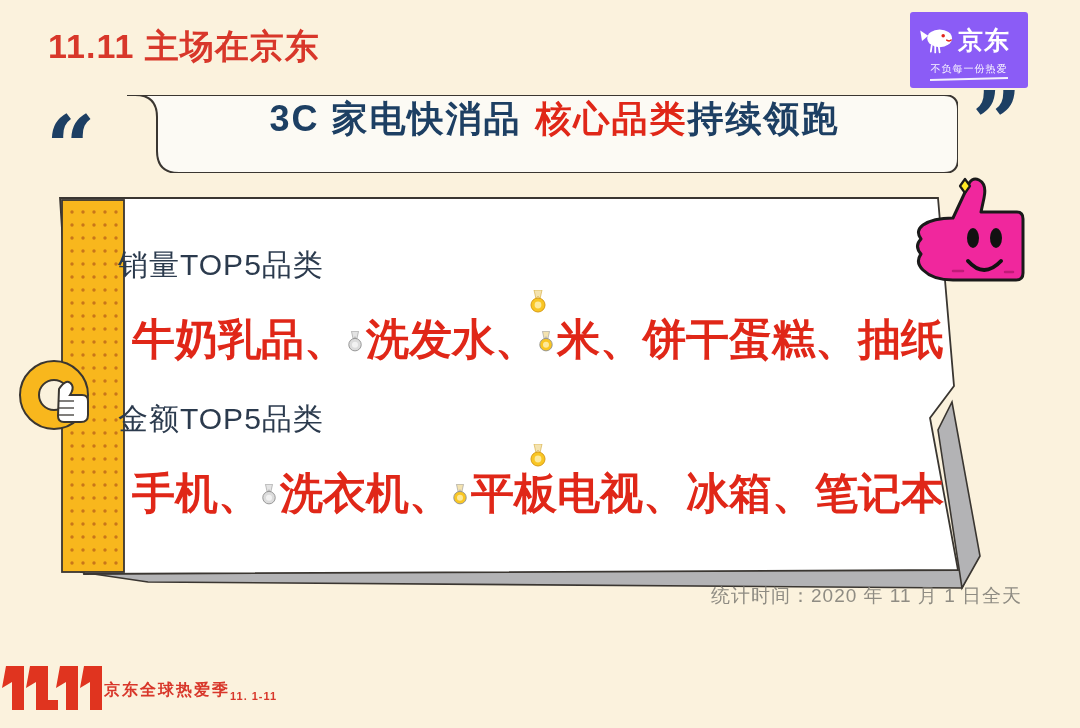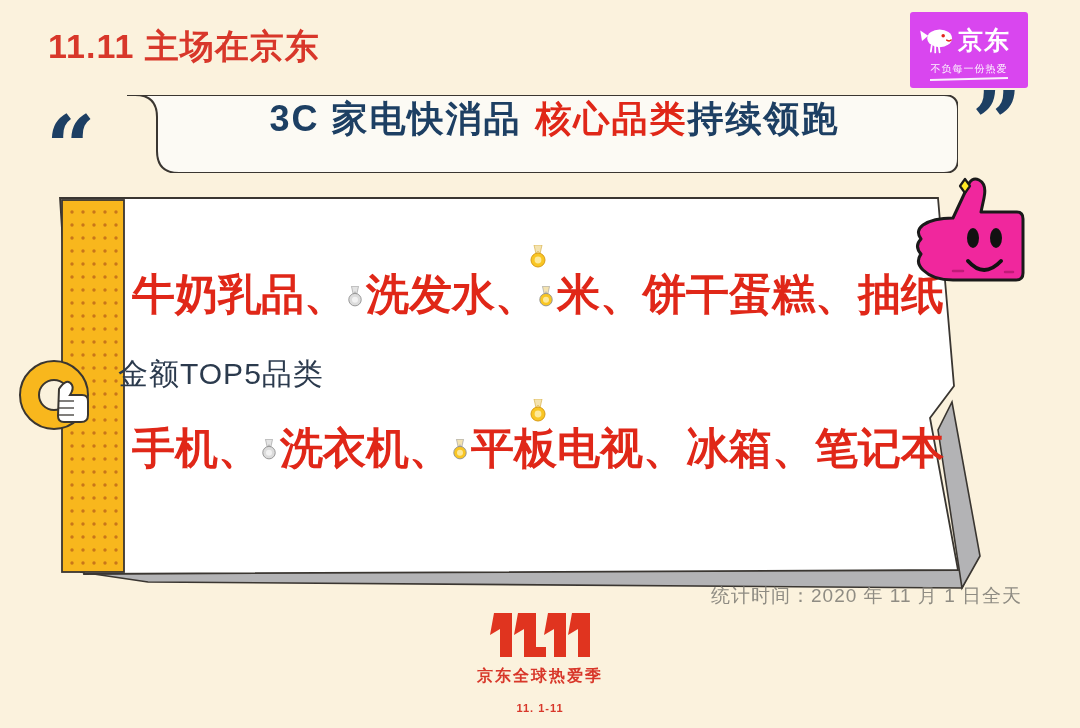--- a/index.html
+++ b/index.html
@@ -33,21 +33,21 @@
     white-space: nowrap;
   }
 
   
   .jd-logo {
     position: absolute;
     right: 52px;
     top: 12px;
     width: 118px;
     height: 76px;
-    background: #d946ef;
+    background: #8b5cf6;
     border-radius: 3px;
     overflow: hidden;
   }
   .jd-logo .dog {
     position: absolute;
     left: 9px;
     top: 14px;
     width: 36px;
     height: 30px;
   }
@@ -206,21 +206,21 @@
     white-space: nowrap;
   }
 
   
   .footer-logo {
     position: absolute;
     left: 0;
     right: 0;
     bottom: 14px;
     display: flex;
-    flex-direction: column;
+    flex-direction: row;
     align-items: center;
   }
   .footer-mark { width: 104px; height: 52px; display: block; }
   .footer-name {
     margin-top: 5px;
     font-size: 16px;
     font-weight: bold;
     color: #d8372a;
     letter-spacing: 2px;
   }
@@ -421,20 +421,21 @@
             <circle cx="65" cy="373" r="1.7" fill="#c9761a"></circle>
             <circle cx="76" cy="373" r="1.7" fill="#c9761a"></circle>
             <circle cx="87" cy="373" r="1.7" fill="#c9761a"></circle>
             <circle cx="98" cy="373" r="1.7" fill="#c9761a"></circle>
           </g>
       </g>
     </svg>
 
     <div class="card-content">
       <div class="block">
+        <div class="block-label">销量TOP5品类</div>
         <div class="block-items">
           <span class="medal">
             <svg viewBox="0 0 18 24" width="18" height="24">
               <path d="M5 0 L7 9 L9 6 L11 9 L13 0 Z" fill="#f4e3b0" stroke="#d8b24a" stroke-width=".7"></path>
               <circle cx="9" cy="15" r="7" fill="#f9c623" stroke="#d89b16" stroke-width="1"></circle>
               <circle cx="9" cy="15" r="3.4" fill="#fde99a"></circle>
             </svg>
           </span>
           <span class="items-text"><span>牛奶乳品、</span><span class="medal"><svg viewBox="0 0 18 24" width="16" height="22">
                   <path d="M5 0 L7 9 L9 6 L11 9 L13 0 Z" fill="#e4e4e4" stroke="#9a9a9a" stroke-width=".7"></path>

